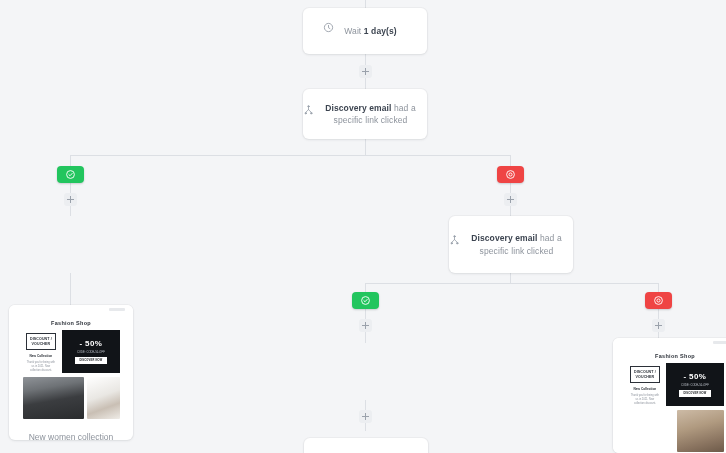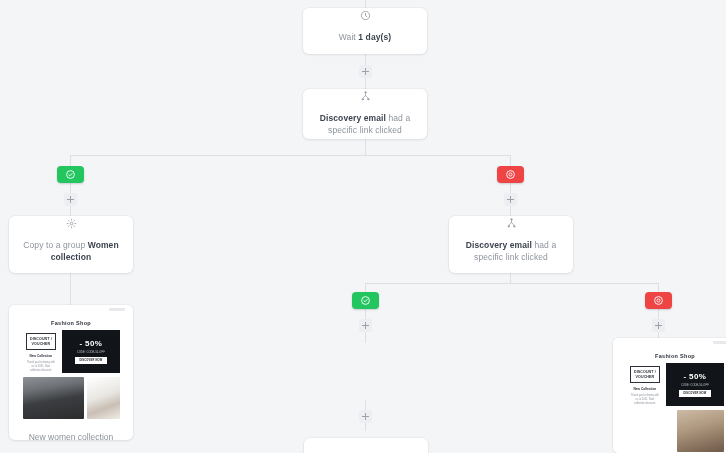--- a/index.html
+++ b/index.html
@@ -15,21 +15,21 @@
   .vline{position:absolute;width:1px;background:#dcdfe4;}
   .hline{position:absolute;height:1px;background:#dcdfe4;}
 
   
   .node{
     position:absolute;
     background:#ffffff;
     border-radius:6px;
     box-shadow:0 1px 3px rgba(16,24,40,.08), 0 0 0 1px rgba(16,24,40,.03);
     box-sizing:border-box;
-    display:flex;flex-direction:column;align-items:center;justify-content:flex-start;
+    display:flex;flex-direction:row;align-items:center;justify-content:center;
   }
   .node .nicon{
     color:#9aa1ab;
     line-height:1;
     margin-bottom:7px;
     display:block;
   }
   .node .ntext{
     font-size:8.5px;
     color:#8d939c;
@@ -154,31 +154,20 @@
         <circle cx="12" cy="3" r="1.6" fill="#9aa1ab"></circle>
         <circle cx="6" cy="18" r="1.6" fill="#9aa1ab"></circle>
         <circle cx="18" cy="18" r="1.6" fill="#9aa1ab"></circle>
       </svg>
     </span>
     <div class="ntext">
       <b>Discovery email</b><span> had a specific link clicked</span>
     </div>
   </div>
 
-  <div class="node" style="left:9px;top:216px;width:124px;height:57px;">
-    <span class="nicon">
-      <svg width="11" height="11" viewBox="0 0 24 24" fill="none" stroke="#9aa1ab" stroke-width="1.8">
-        <circle cx="12" cy="12" r="3"></circle>
-        <path d="M12 2.5v2.2M12 19.3v2.2M21.5 12h-2.2M4.7 12H2.5M18.7 5.3l-1.6 1.6M6.9 17.1l-1.6 1.6M18.7 18.7l-1.6-1.6M6.9 6.9L5.3 5.3" stroke-linecap="round"></path>
-      </svg>
-    </span>
-    <div class="ntext">
-      <span>Copy to a group </span><b>Women collection</b>
-    </div>
-  </div>
 
   <div class="node" style="left:449px;top:216px;width:124px;height:57px;">
     <span class="nicon">
       <svg width="11" height="11" viewBox="0 0 24 24" fill="none" stroke="#9aa1ab" stroke-width="1.8" stroke-linecap="round">
         <path d="M12 3v7"></path>
         <path d="M12 10L6 16"></path>
         <path d="M12 10l6 6"></path>
         <circle cx="12" cy="3" r="1.6" fill="#9aa1ab"></circle>
         <circle cx="6" cy="18" r="1.6" fill="#9aa1ab"></circle>
         <circle cx="18" cy="18" r="1.6" fill="#9aa1ab"></circle>

